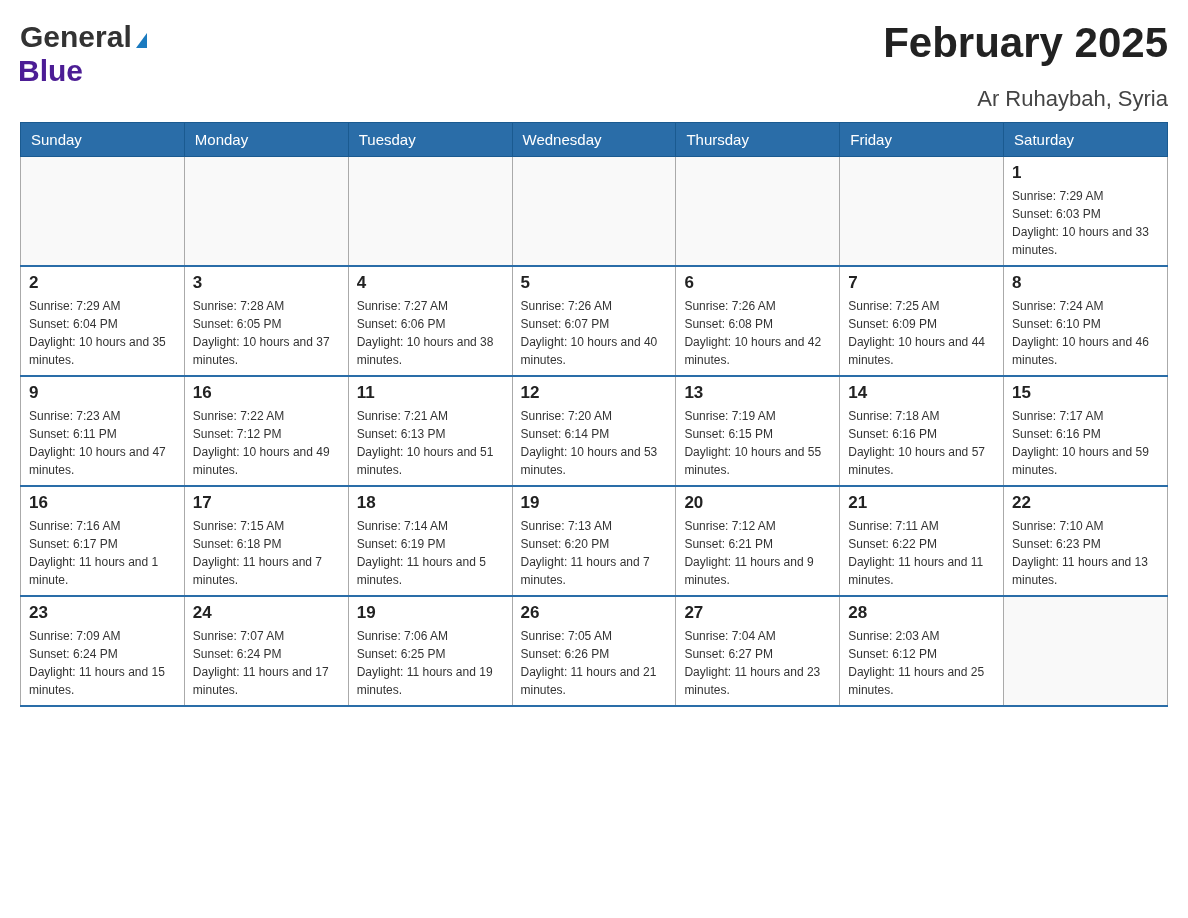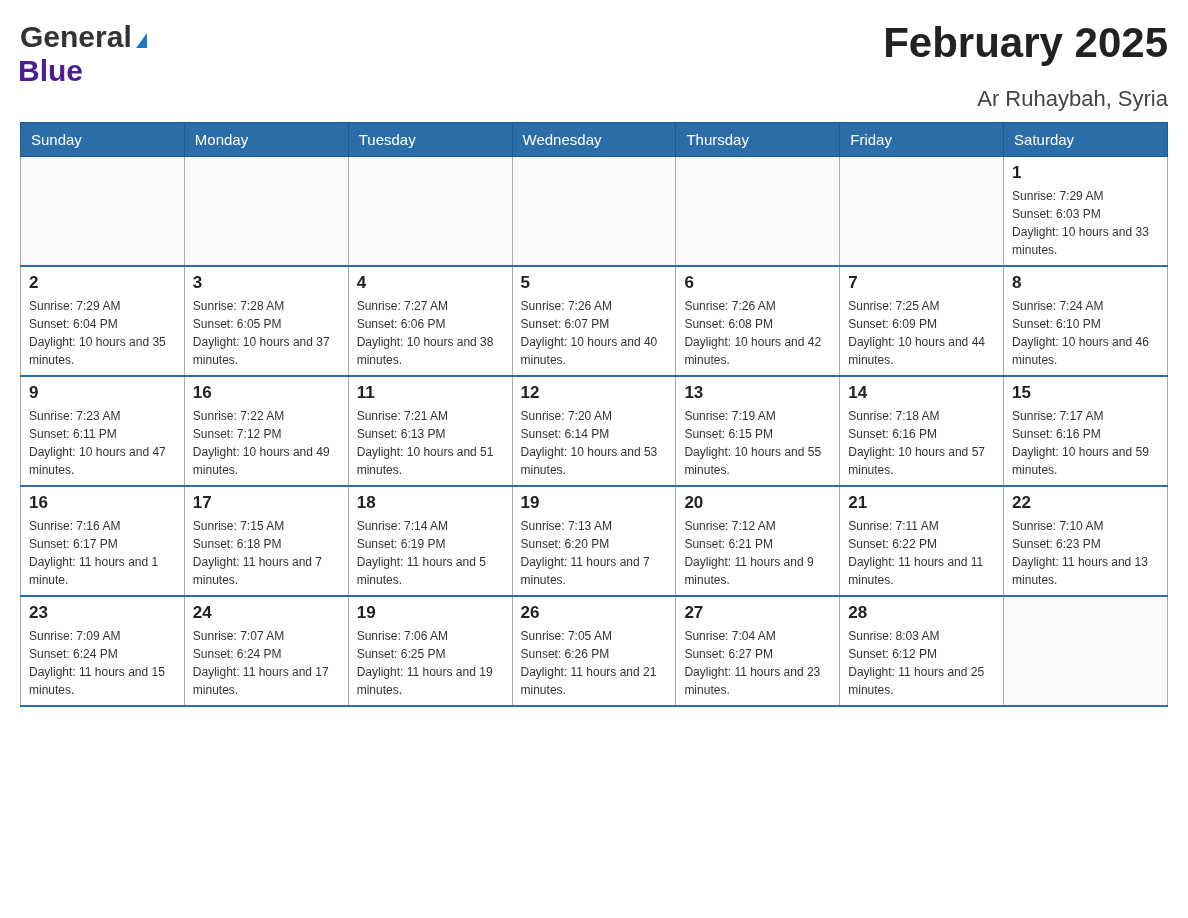--- a/index.html
+++ b/index.html
@@ -350,21 +350,21 @@
           <span class="day-number">27</span>
           <div class="day-info">
             <div>Sunrise: 7:04 AM</div>
             <div>Sunset: 6:27 PM</div>
             <div>Daylight: 11 hours and 23 minutes.</div>
           </div>
         </td>
         <td>
           <span class="day-number">28</span>
           <div class="day-info">
-            <div>Sunrise: 8:03 AM</div>
+            <div>Sunrise: 2:03 AM</div>
             <div>Sunset: 6:12 PM</div>
             <div>Daylight: 11 hours and 25 minutes.</div>
           </div>
         </td>
         <td class="empty-cell"></td>
       </tr>
     </tbody>
 </table>
 
 </body></html>

